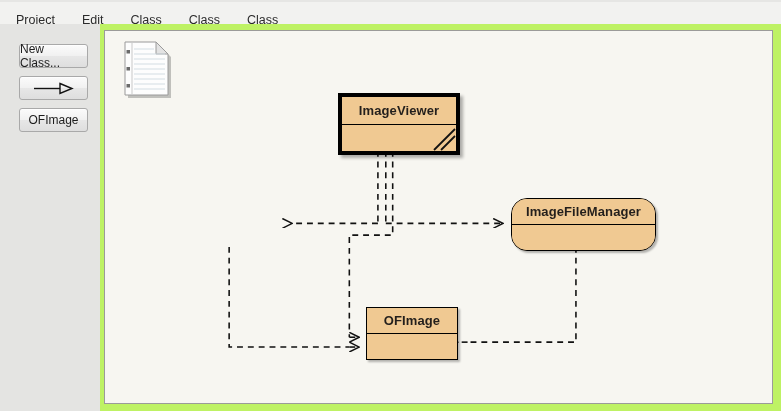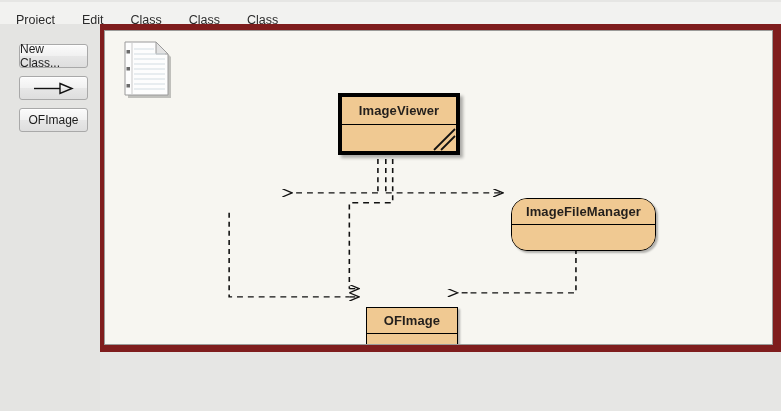--- a/index.html
+++ b/index.html
@@ -75,22 +75,22 @@
   #btn-new-class { top: 20px; }
   #btn-arrow { top: 52px; }
   #btn-compile { top: 84px; }
   #btn-arrow svg { display:block; }
 
   
   #diagram-wrap {
     position: absolute;
     left: 100px; top: 24px;
     width: 681px;
-    height: 328px;
-    background: #7f1d1d;
+    height: 387px;
+    background: #bef264;
     box-sizing: border-box;
     padding: 6px 8px 7px 4px;
   }
   #diagram {
     position: relative;
     width: 100%;
     height: 100%;
     background: #f7f6f1;
     border: 1px solid #9b9b99;
     box-sizing: border-box;

